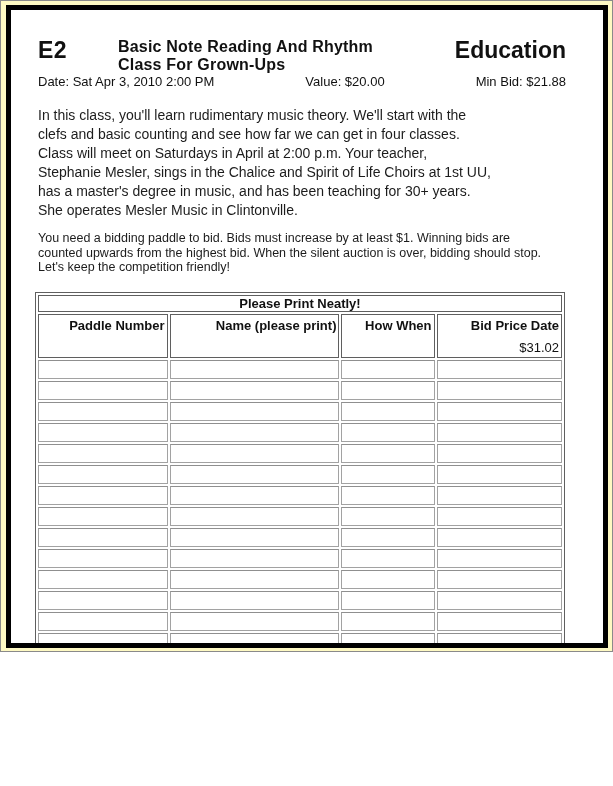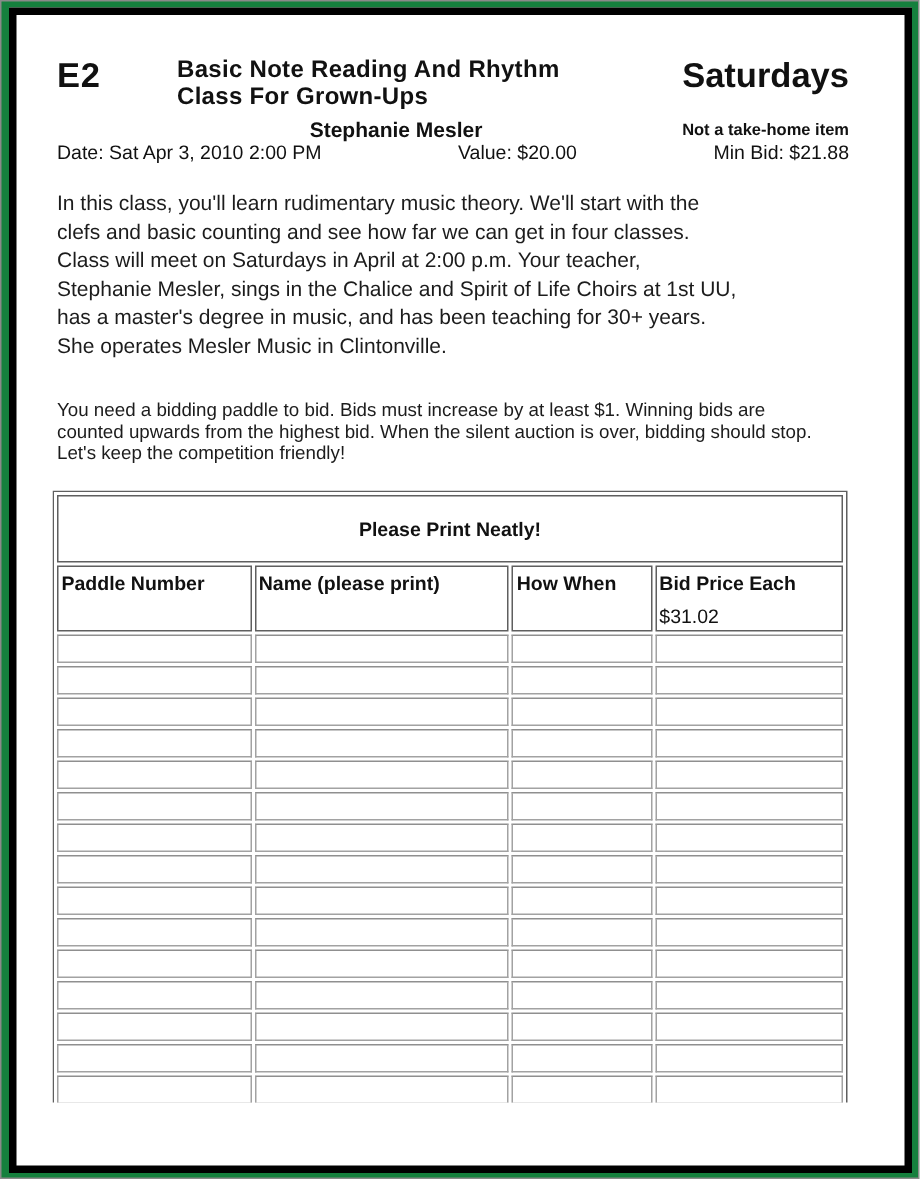--- a/index.html
+++ b/index.html
@@ -5,23 +5,23 @@
   * { box-sizing: border-box; }
   html, body {
     margin: 0; padding: 0;
     width: 613px; height: 786px;
     background: #ffffff;
     font-family: "Liberation Sans", "DejaVu Sans", sans-serif;
     color: #111;
   }
   .screenshot-frame {
     position: relative;
-    width: 613px; height: 786px;
+    width: 613px; height: 652px;
     border: 1px solid #8a8a8a;   
-    background: #15803d;
+    background: #fef9c3;
     overflow: hidden;
   }
   .page {
     position: absolute;
     top: 4px; left: 5px; right: 4px; bottom: 3px;
     border: 5px solid #000000;   
     background: #fff;
     overflow: hidden;
   }
   .content {
@@ -66,21 +66,21 @@
   .qty-block { font-size: 12.5px; line-height: 13.5px; }
 
   
   .description {
     margin-top: 17px;
     font-size: 14px; line-height: 19px;
     white-space: pre-line;
     color: #1c1c1c;
   }
   .rules {
-    margin-top: 26px;
+    margin-top: 11px;
     font-size: 12.5px; line-height: 14.5px;
     white-space: pre-line;
     color: #1c1c1c;
   }
 
   
   .table-clip {
     margin-top: 17px;
     margin-left: -3px;
     height: 408px;
@@ -95,27 +95,27 @@
   }
   table.bid-table col.c1 { width: 128px; }
   table.bid-table col.c2 { width: 168px; }
   table.bid-table col.c3 { width: 92px; }
   table.bid-table col.c4 { width: 124px; }
   .banner-cell {
     border: 1px solid #5f5f5f;
     height: 16px;
     text-align: center;
     font-size: 13px; font-weight: bold;
-    padding: 14px;
+    padding: 0;
   }
   th.col-hdr {
     border: 1px solid #5f5f5f;
     height: 44px;
     vertical-align: top;
-    text-align: left;
+    text-align: right;
     font-size: 13px; font-weight: bold;
     padding: 3px 2px 0 2px;
   }
   th.col-hdr .sub-price {
     font-weight: normal;
     margin-top: 7px;
   }
   td.bid-cell {
     border: 1px solid #a2a2a2;
     border-top-color: #8f8f8f;
@@ -129,28 +129,23 @@
 <div class="screenshot-frame">
   <div class="page">
     <div class="content">
 
       <div class="hdr-grid">
         <div class="item-code">E2</div>
         <div class="class-title">
           <div>Basic Note Reading And Rhythm</div>
           <div>Class For Grown-Ups</div>
         </div>
-        <div class="category">Saturdays</div>
+        <div class="category">Education</div>
       </div>
 
-      <div class="hdr-grid hdr-row2">
-        <div></div>
-        <div class="presenter">Stephanie Mesler</div>
-        <div class="take-home">Not a take-home item</div>
-      </div>
 
       <div class="meta-row">
         <div class="meta-item">Date: Sat Apr 3, 2010 2:00 PM</div>
         <div class="meta-item">Value: $20.00</div>
         <div class="meta-item">Min Bid: $21.88</div>
       </div>
 
       <div class="description">In this class, you'll learn rudimentary music theory. We'll start with the
 clefs and basic counting and see how far we can get in four classes.
 Class will meet on Saturdays in April at 2:00 p.m. Your teacher,
@@ -172,21 +167,21 @@
           </colgroup>
           <thead>
             <tr>
               <td class="banner-cell" colspan="4">Please Print Neatly!</td>
             </tr>
             <tr>
               <th class="col-hdr">Paddle Number</th>
               <th class="col-hdr">Name (please print)</th>
               <th class="col-hdr">How When</th>
               <th class="col-hdr">
-                <div>Bid Price Each</div>
+                <div>Bid Price Date</div>
                 <div class="sub-price">$31.02</div>
               </th>
             </tr>
           </thead>
           <tbody>
               <tr>
                 <td class="bid-cell"></td>
                 <td class="bid-cell"></td>
                 <td class="bid-cell"></td>
                 <td class="bid-cell"></td>

